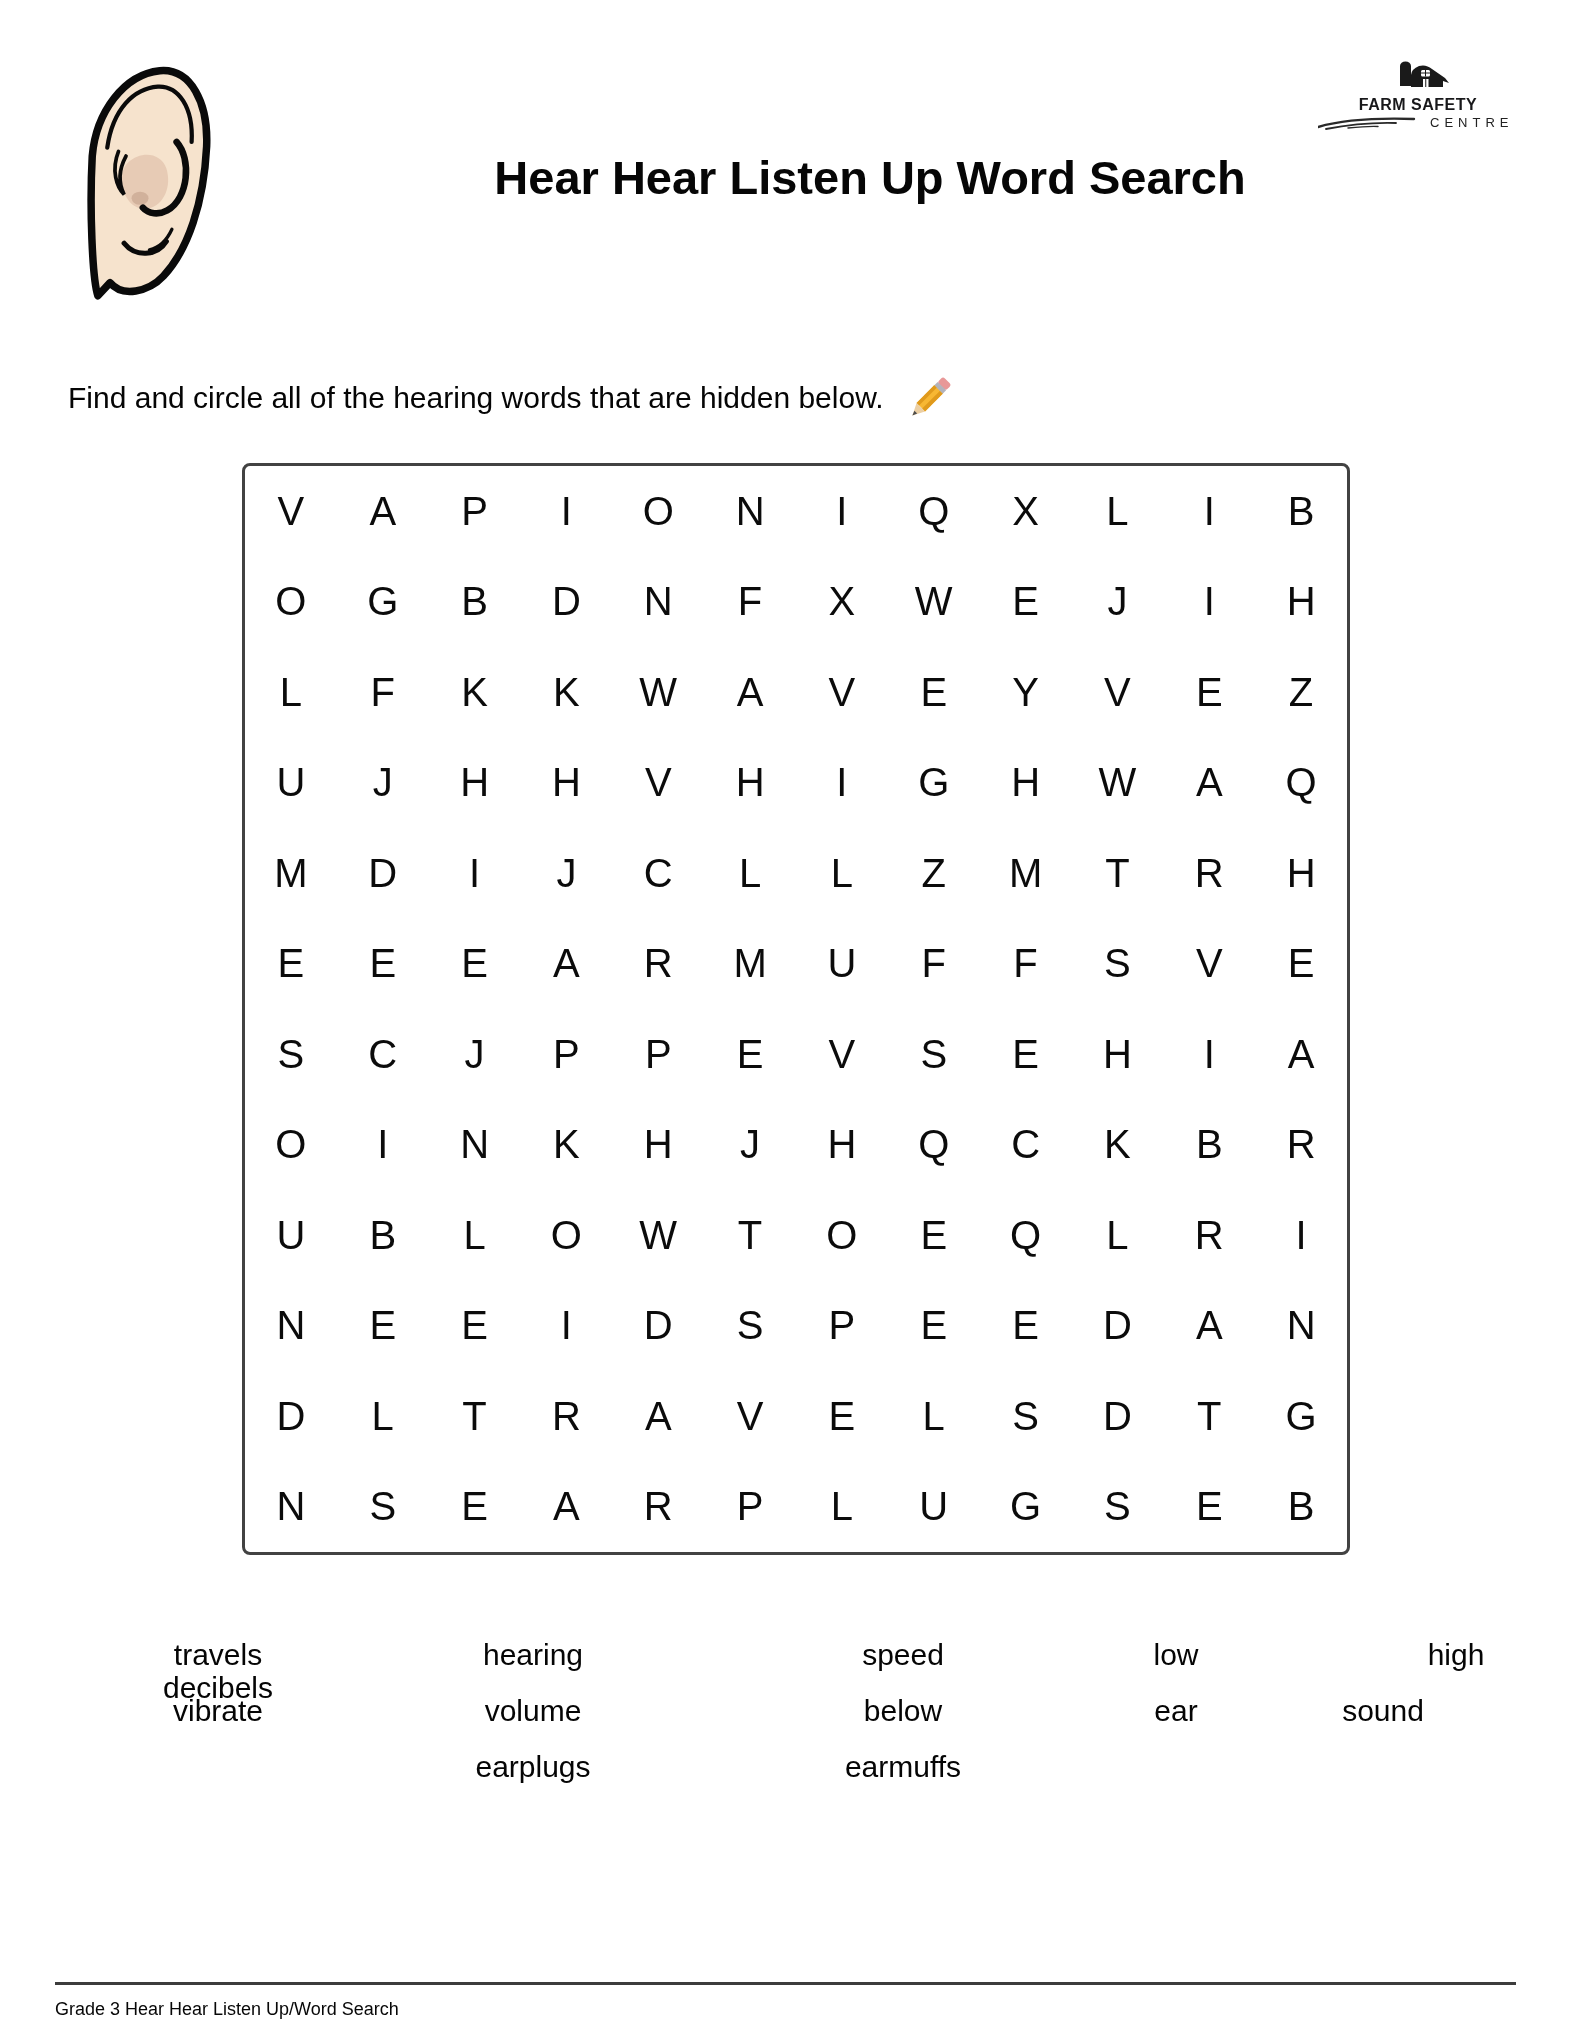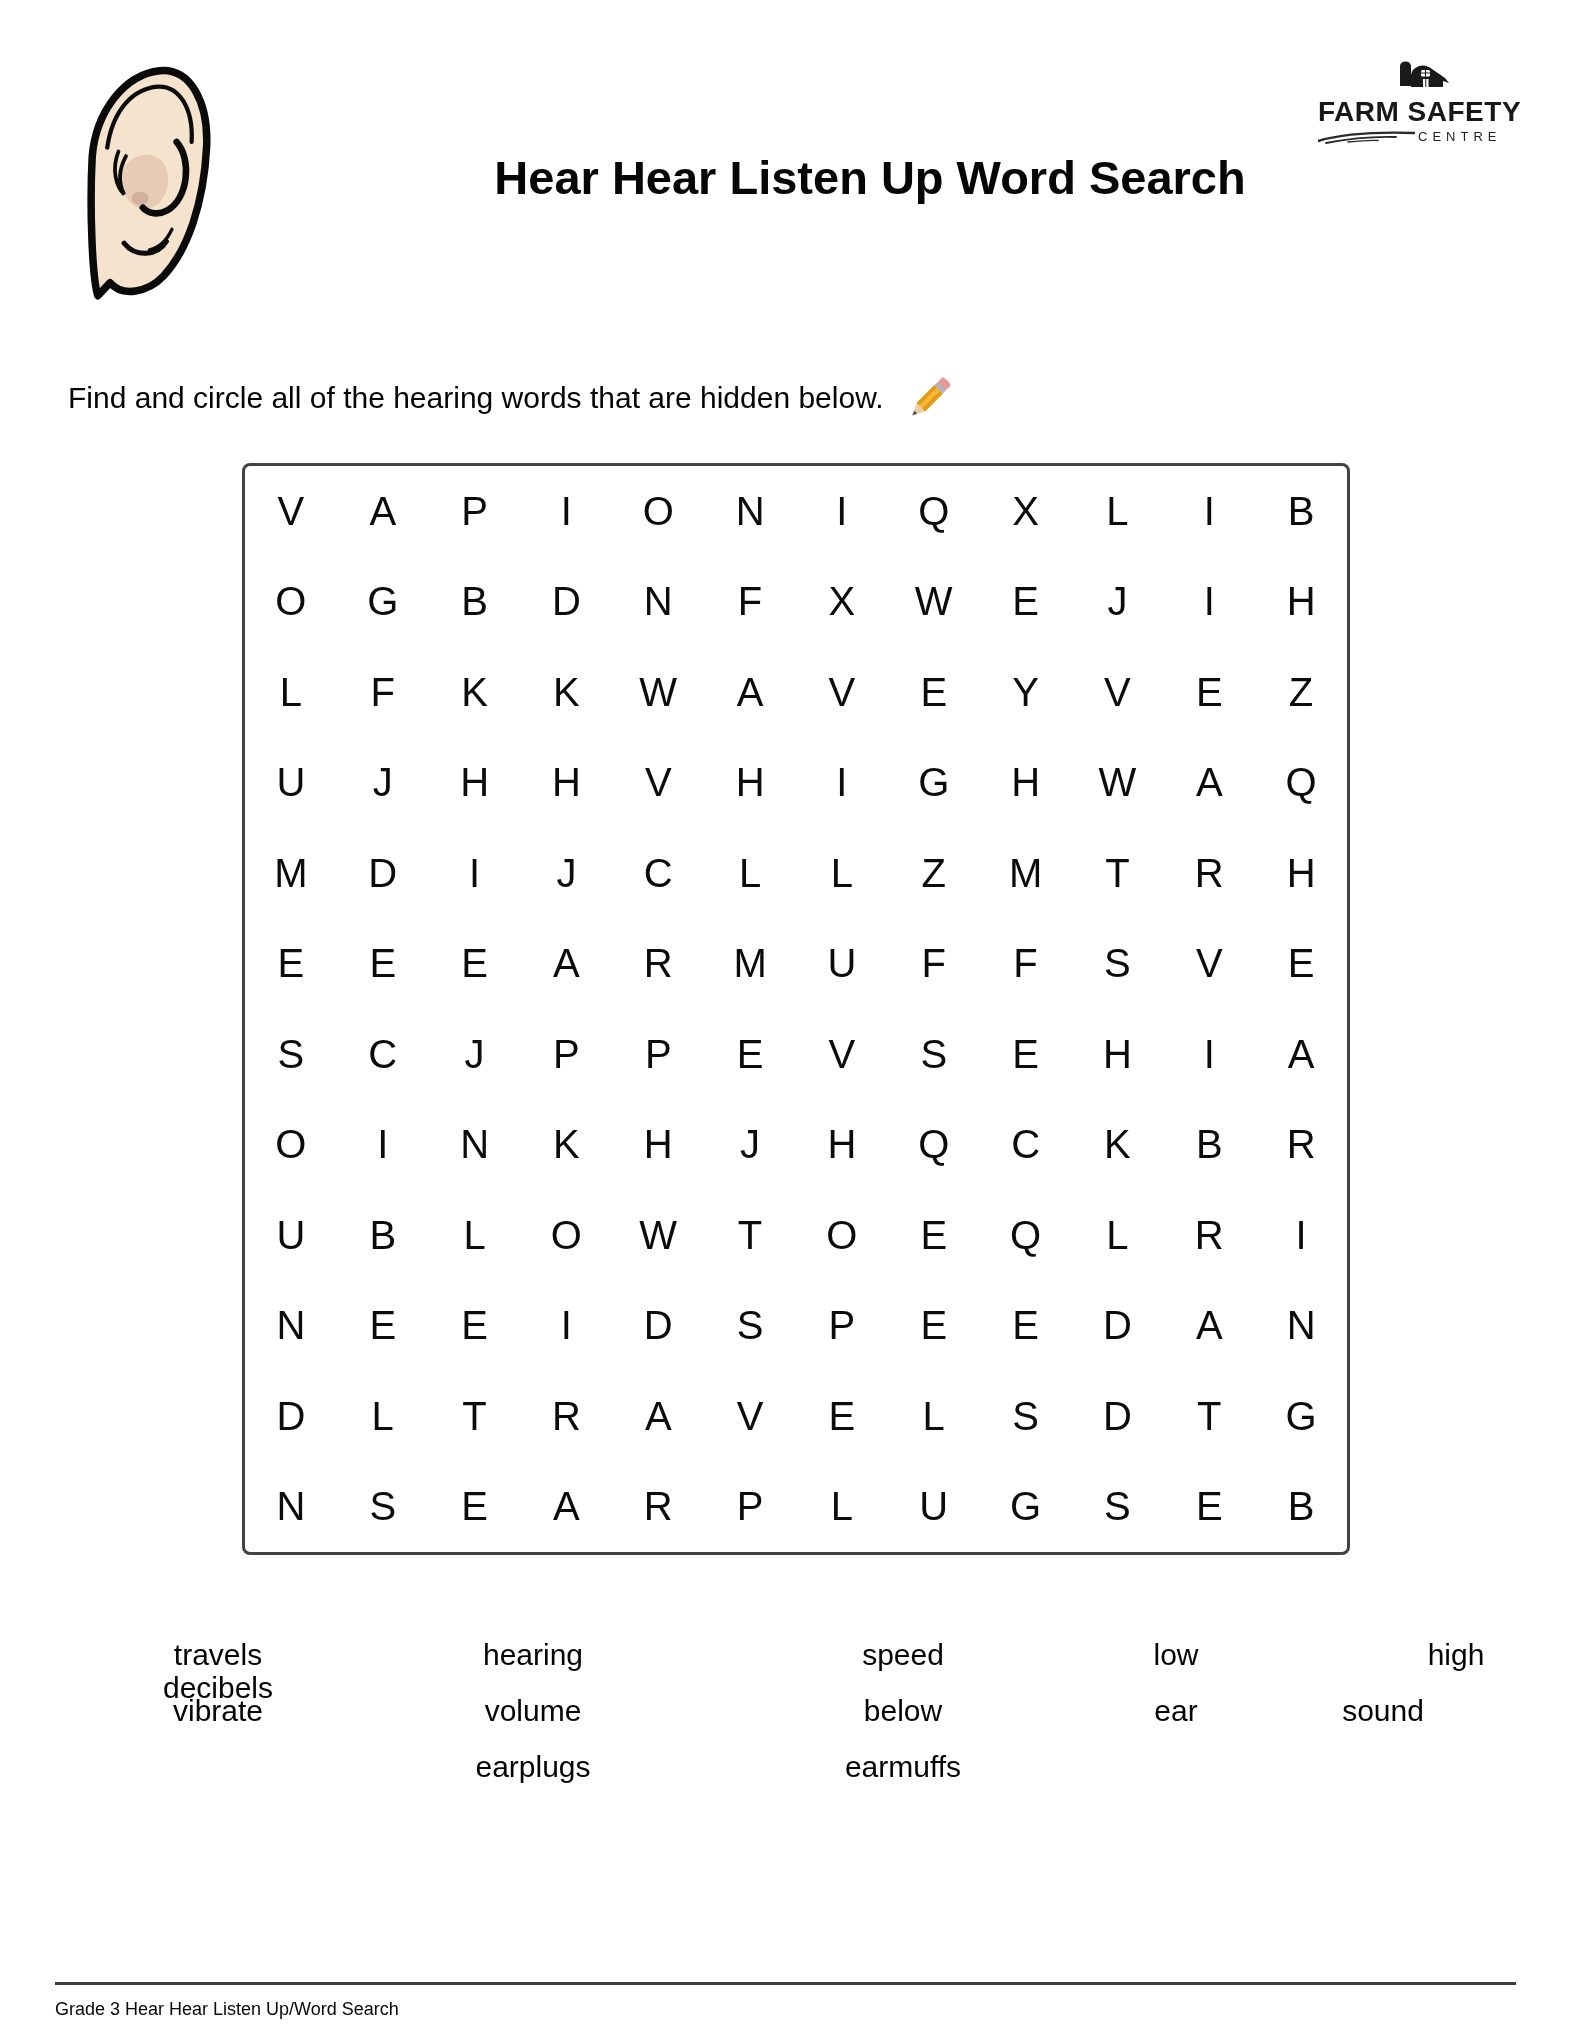--- a/index.html
+++ b/index.html
@@ -5,24 +5,24 @@
   html,body { margin:0; padding:0; background:#e8e8e8; }
   .page {
     position:relative; width:1571px; height:2042px; margin:0 auto;
     background:#ffffff; overflow:hidden;
     font-family:"Liberation Sans", sans-serif; color:#000;
   }
   
   .ear { position:absolute; left:66px; top:52px; width:150px; height:255px; }
   .logo { position:absolute; left:1318px; top:58px; width:200px; text-align:center; }
   .logo-barn { display:block; margin:0 auto 2px auto; }
-  .logo-line1 { font-size:28px; font-weight:bold; letter-spacing:0.5px; color:#18181a; white-space:nowrap; }
+  .logo-line1 { font-size:16px; font-weight:bold; letter-spacing:0.5px; color:#18181a; white-space:nowrap; }
   .logo-row2 { display:flex; align-items:center; justify-content:flex-start; margin-top:1px; }
   .logo-swoosh { flex:0 0 auto; }
-  .logo-line2 { font-size:13px; letter-spacing:5px; color:#222; margin-left:2px; white-space:nowrap; }
+  .logo-line2 { font-size:13px; letter-spacing:5px; color:#222; margin-left:14px; white-space:nowrap; }
   .title {
     position:absolute; left:400px; top:150px; width:940px;
     text-align:center; font-size:47px; font-weight:bold; line-height:56px;
     color:#060606;
   }
   .instruction-row {
     position:absolute; left:68px; top:368px; height:60px;
     display:flex; align-items:center; gap:20px;
   }
   .instruction-text { font-size:30px; color:#050505; }

